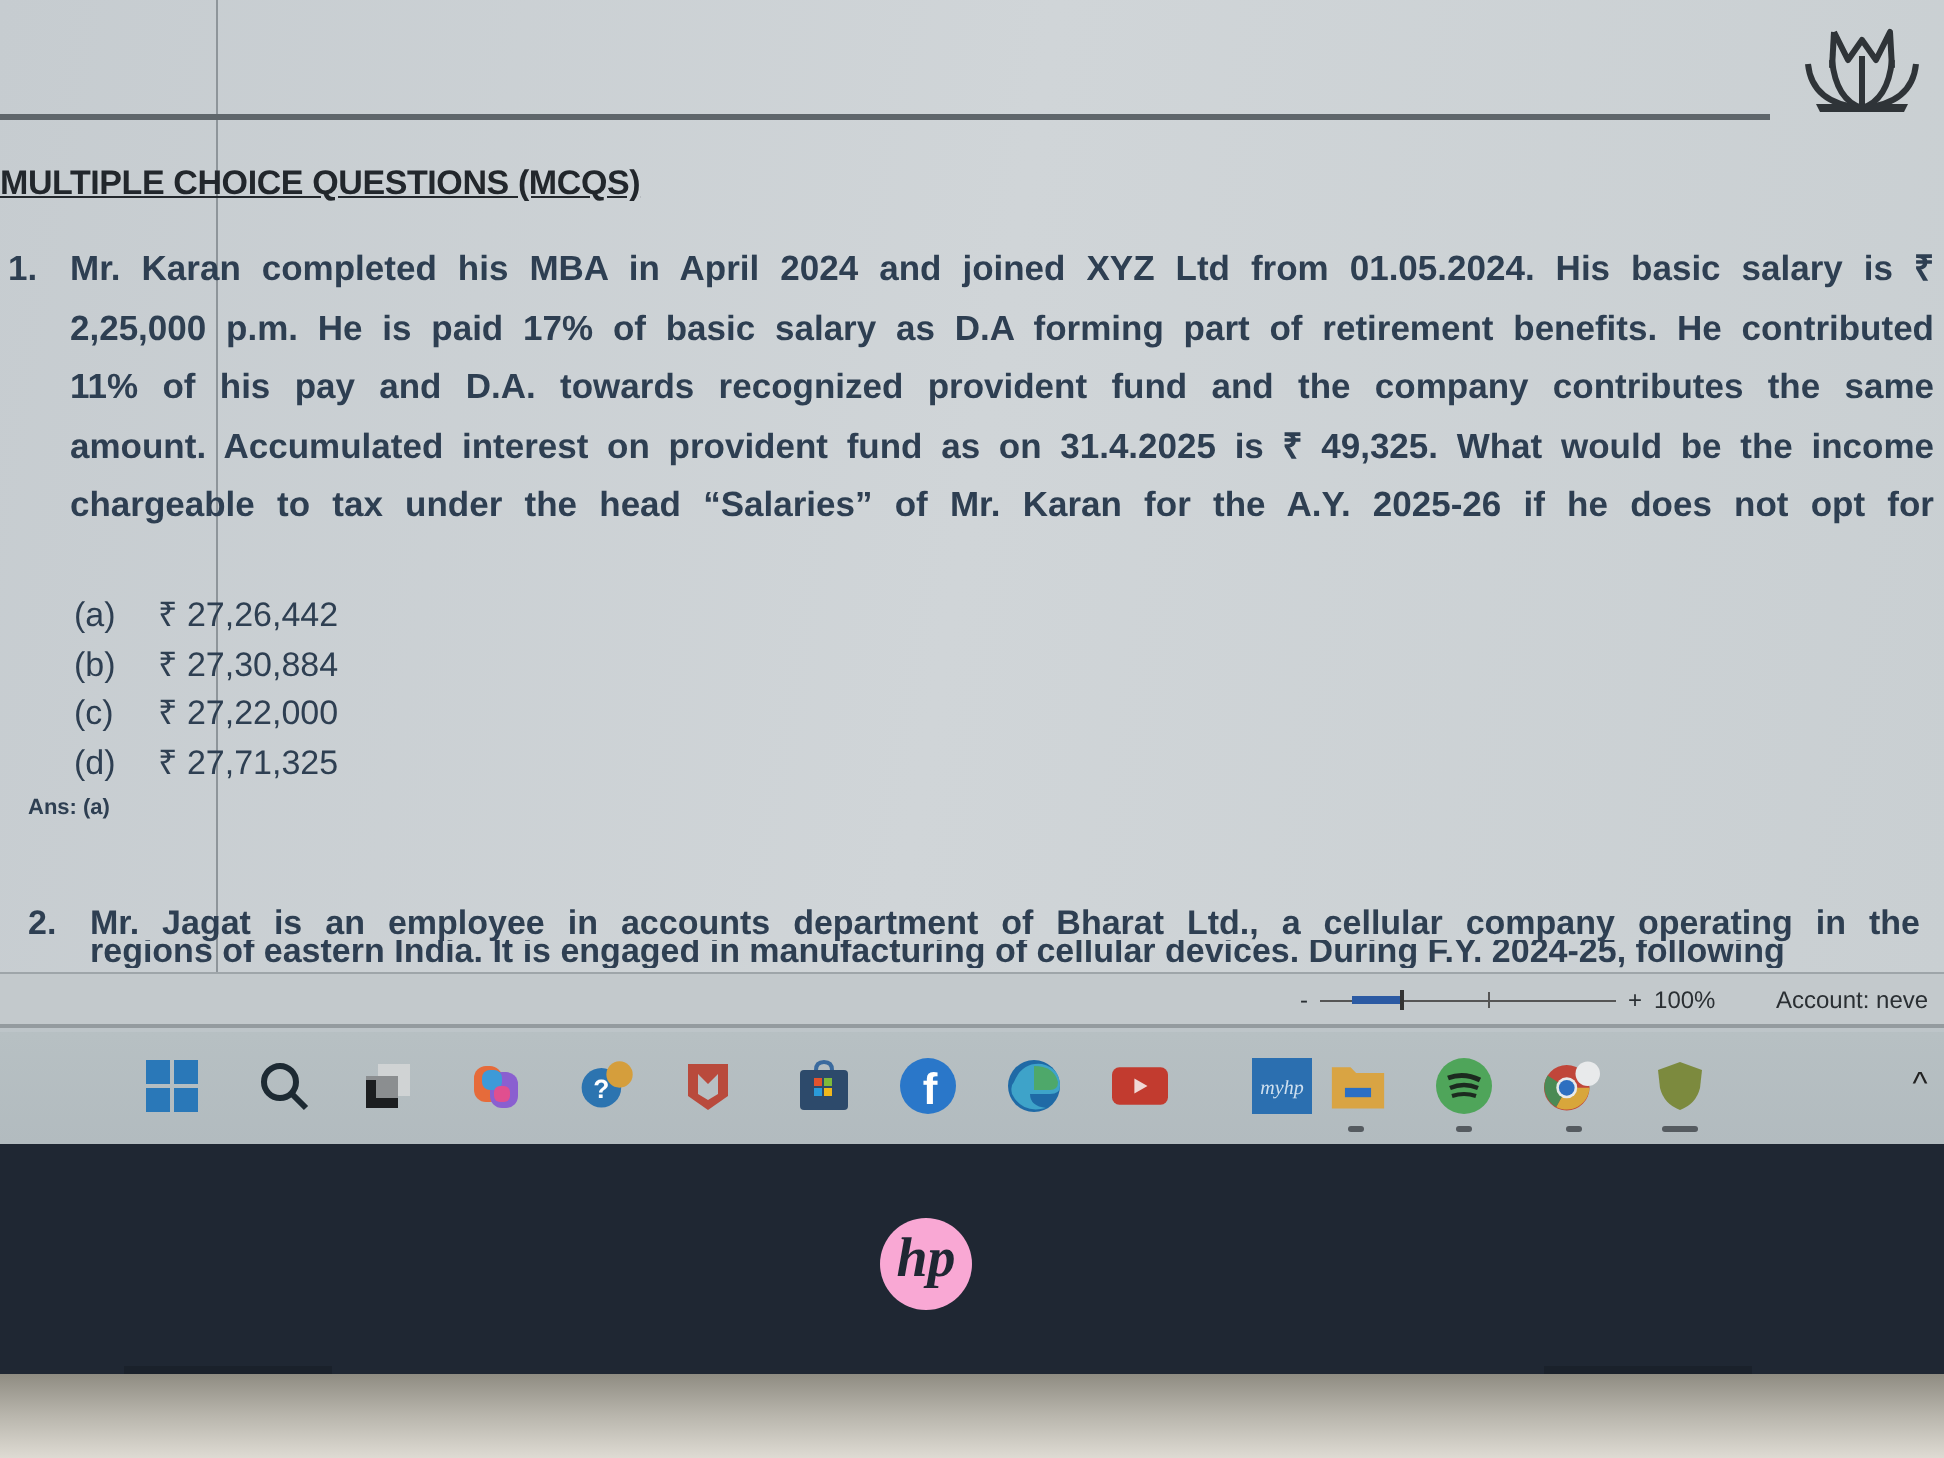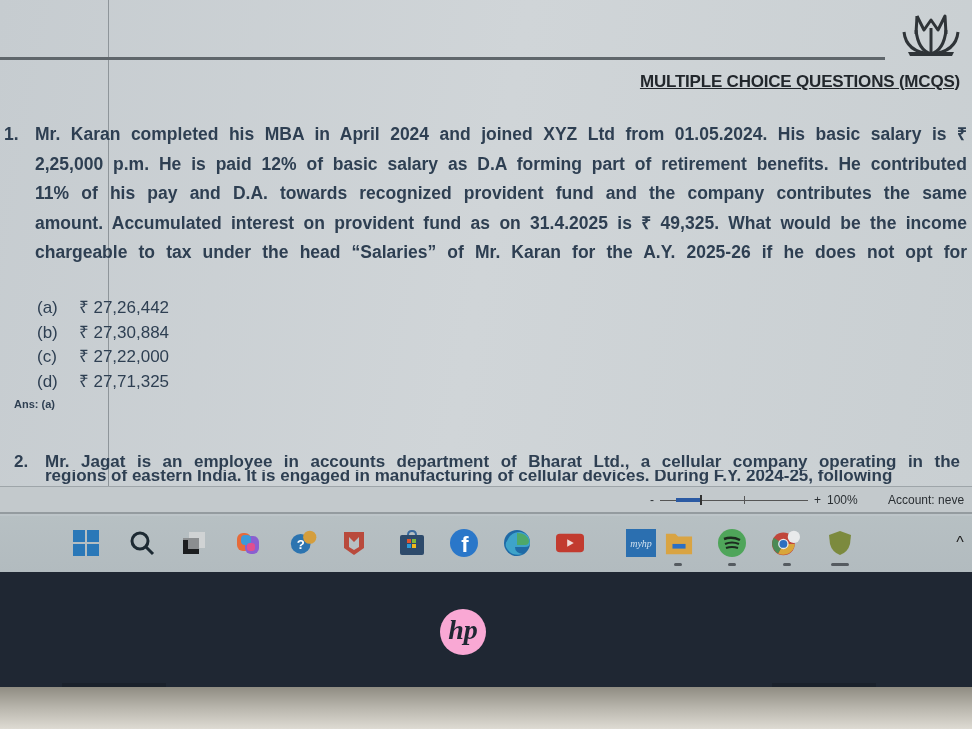--- a/index.html
+++ b/index.html
@@ -19,21 +19,21 @@
     position: absolute; left: 108px; top: 0; width: 1px; height: 488px;
     background: #8e959a;
   }
   .header-rule {
     position: absolute; left: 0; top: 57px; width: 885px; height: 3px;
     background: #5f666b;
   }
   .lotus { position: absolute; left: 900px; top: 12px; width: 62px; height: 46px; }
 
   .title {
-    position: absolute; left: 0; width: 960px; top: 72px; text-align: right;
+    position: absolute; left: 0; width: 960px; top: 82px; text-align: left;
     font-family: "Liberation Sans", sans-serif; font-weight: bold; font-size: 17px;
     color: #22272c; text-decoration: underline; letter-spacing: -0.2px;
   }
   .q {
     position: absolute; left: 0; width: 972px; font-weight: bold;
     color: #2e3f52; font-size: 17.5px; line-height: 29.5px;
   }
   .q1 { top: 120px; }
   .q-num { position: absolute; left: 4px; top: 0; }
   .q-text { position: absolute; left: 35px; top: 0; width: 932px; text-align: justify; }
@@ -107,21 +107,21 @@
       </g>
       <path d="M8 40 L54 40 L52 44 L10 44 Z" fill="#2f3438"></path>
     </svg>
 
     <div class="title">MULTIPLE CHOICE QUESTIONS (MCQS)</div>
 
     <div class="q q1">
       <span class="q-num">1.</span>
       <div class="q-text">
         <span class="line">Mr. Karan completed his MBA in April 2024 and joined XYZ Ltd from 01.05.2024. His basic salary is ₹</span>
-        <span class="line">2,25,000 p.m. He is paid 12% of basic salary as D.A forming part of retirement benefits. He contributed</span>
+        <span class="line">2,25,000 p.m. He is paid 17% of basic salary as D.A forming part of retirement benefits. He contributed</span>
         <span class="line">11% of his pay and D.A. towards recognized provident fund and the company contributes the same</span>
         <span class="line">amount. Accumulated interest on provident fund as on 31.4.2025 is ₹ 49,325. What would be the income</span>
         <span class="line">chargeable to tax under the head “Salaries” of Mr. Karan for the A.Y. 2025-26 if he does not opt for</span>
       </div>
     </div>
 
     <div class="opts">
       <div class="opt">
         <span class="opt-label">(a)</span>
         <span>₹ 27,26,442</span>

